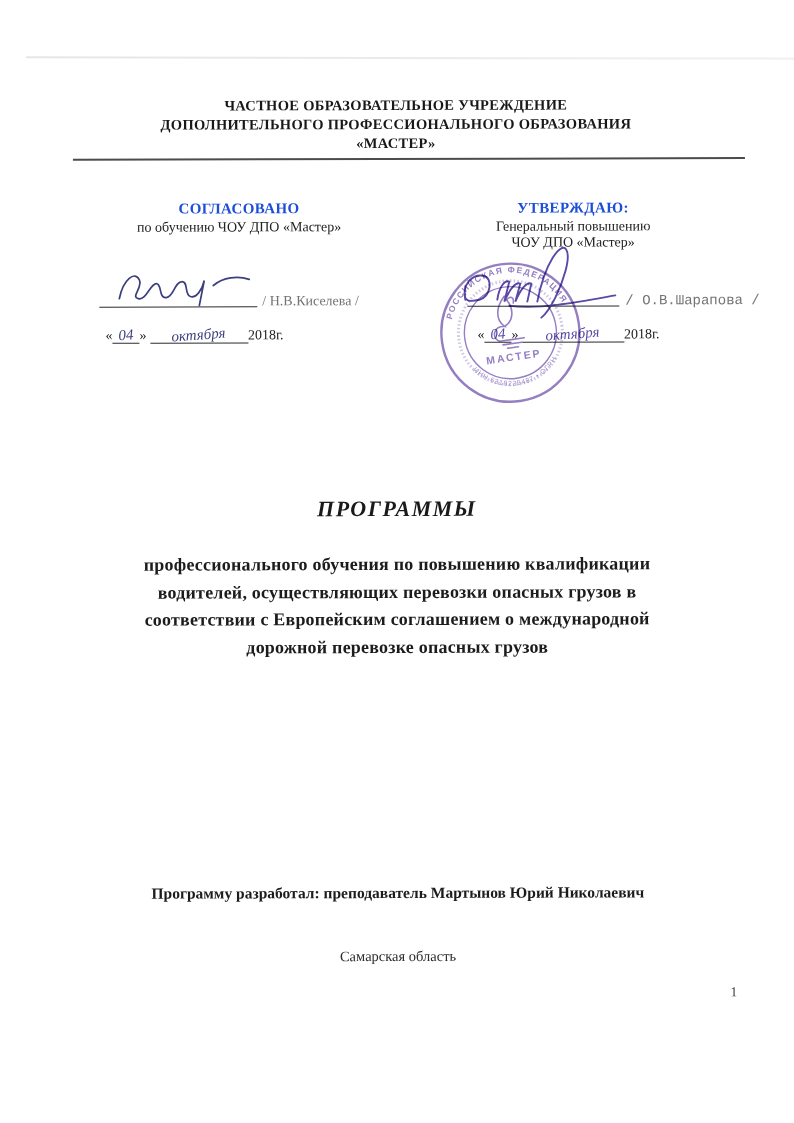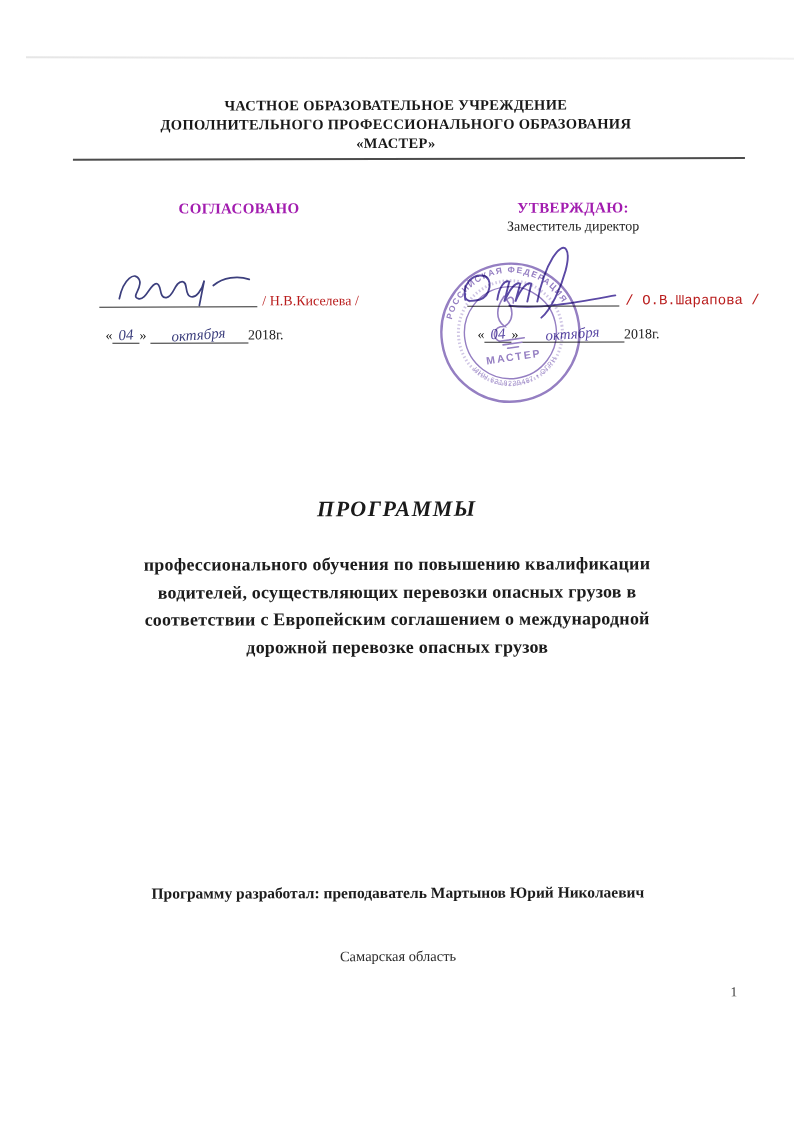--- a/index.html
+++ b/index.html
@@ -12,24 +12,24 @@
   .scan-edge-top { position:absolute; left:26px; top:57px; width:768px; height:2px;
     background:linear-gradient(90deg,#e6e6e6,#f0f0f0); transform:rotate(0.1deg); }
 
   .header { position:absolute; left:0; top:96px; width:100%; text-align:center;
     font-weight:bold; font-size:14.5px; line-height:19px; letter-spacing:0.3px; color:#181818; }
   .header-rule { position:absolute; left:74px; top:158px; width:672px; height:2px; background:#4c4c4c; }
 
   .col { position:absolute; text-align:center; font-size:14px; line-height:16.5px; color:#222; }
   .col-left  { left:85px;  top:200px; width:310px; }
   .col-right { left:432px; top:200px; width:284px; }
-  .col-title { font-weight:bold; font-size:15px; letter-spacing:0.4px; margin-bottom:2px; color:#a21caf; }
+  .col-title { font-weight:bold; font-size:15px; letter-spacing:0.4px; margin-bottom:2px; color:#1d4ed8; }
 
   .sig-underline { position:absolute; height:0; border-bottom:1.4px solid #2c2c2c; }
-  .sig-name { position:absolute; font-size:14px; color:#b91c1c; white-space:nowrap; }
+  .sig-name { position:absolute; font-size:14px; color:#737373; white-space:nowrap; }
   .signature-svg { position:absolute; }
 
   .date-row { position:absolute; font-size:14px; color:#222; white-space:nowrap; }
   .slot { display:inline-block; border-bottom:1.4px solid #2c2c2c; text-align:center; height:17px; vertical-align:bottom; }
   .slot-day { width:27px; }
   .slot-month { width:98px; }
   .hand { font-style:italic; display:inline-block; transform:rotate(-4deg); font-size:15px; }
   .ink-left { color:#3c3f7d; }
   .ink-right { color:#5b49a5; }
 
@@ -57,39 +57,41 @@
 
     <div class="header">
       <div>ЧАСТНОЕ ОБРАЗОВАТЕЛЬНОЕ УЧРЕЖДЕНИЕ</div>
       <div>ДОПОЛНИТЕЛЬНОГО ПРОФЕССИОНАЛЬНОГО ОБРАЗОВАНИЯ</div>
       <div>«МАСТЕР»</div>
     </div>
     <div class="header-rule"></div>
 
     <div class="col col-left">
       <div class="col-title">СОГЛАСОВАНО</div>
+      <div>по обучению ЧОУ ДПО «Мастер»</div>
     </div>
 
     <svg class="signature-svg" style="left:112px; top:260px;" width="146" height="50" viewBox="0 0 146 50">
       <g fill="none" stroke="#3c3f7d" stroke-width="1.7" stroke-linecap="round">
         <path d="M8,38 C12,18 24,10 28,19 C32,27 19,36 27,38 C35,40 39,23 45,23 C51,23 47,38 55,37 C63,36 63,21 71,21 C77,21 73,34 79,36 C85,38 91,29 93,20 L88,45"></path>
         <path d="M102,25 C112,17 126,15 138,19"></path>
       </g>
     </svg>
     <div class="sig-underline" style="left:100px; top:306px; width:158px;"></div>
     <div class="sig-name" style="left:263px; top:293px;">/ Н.В.Киселева /</div>
 
     <div class="date-row" style="left:106px; top:326px;">
       <span>«</span><span class="slot slot-day"><span class="hand ink-left">04</span></span><span>»</span>
       <span class="slot slot-month"><span class="hand ink-left">октября</span></span><span>2018г.</span>
     </div>
 
     <div class="col col-right">
       <div class="col-title">УТВЕРЖДАЮ:</div>
-      <div>Заместитель директор</div>
+      <div>Генеральный повышению</div>
+      <div>ЧОУ ДПО «Мастер»</div>
     </div>
 
     <svg class="signature-svg" style="left:450px; top:238px;" width="180" height="88" viewBox="0 0 180 88">
       <g fill="none" stroke="#5b49a5" stroke-width="1.9" stroke-linecap="round">
         <path d="M16,62 C12,46 24,36 34,38 C44,40 42,58 30,62 C22,64 14,64 16,56"></path>
         <path d="M48,62 C50,48 56,42 60,44 L55,64 C61,50 67,44 71,46 L66,64 C72,50 78,44 82,46 L78,64"></path>
         <path d="M88,64 C96,24 112,4 117,12 C122,20 114,44 106,60 C102,68 97,76 92,80"></path>
         <path d="M60,68 C92,72 132,64 166,58"></path>
       </g>
     </svg>

